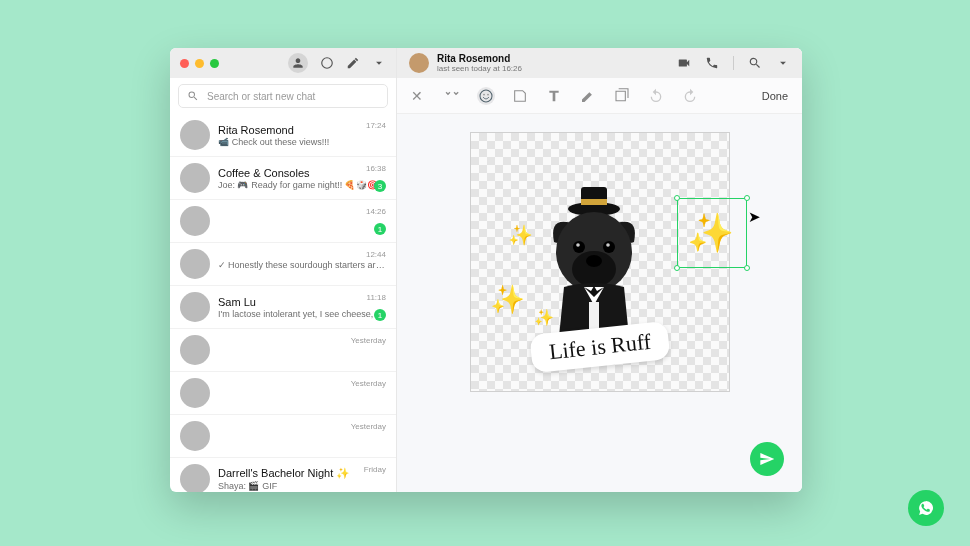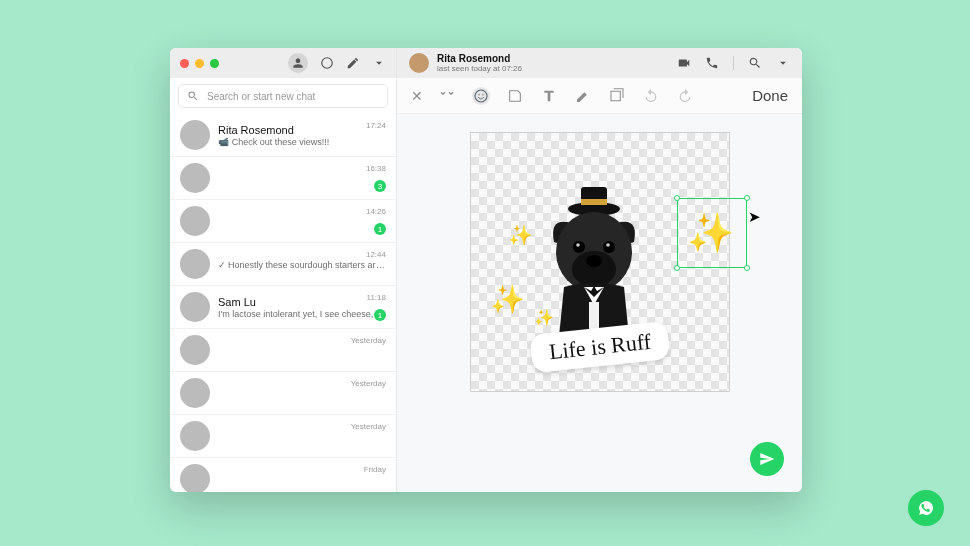--- a/index.html
+++ b/index.html
@@ -105,21 +105,21 @@
     padding:0 14px;
     gap:14px;
     color:#54656f;
     border-bottom:1px solid #eee;
     background:#fbfbfc;
   }
   .editor-toolbar .close { color:#8e8e8e; font-size:14px; }
   .editor-toolbar .tools { margin:0 auto; display:flex; gap:16px; align-items:center; }
   .tool-btn { width:18px; height:18px; display:flex; align-items:center; justify-content:center; border-radius:50%; }
   .tool-btn.sel { background:#e6e6e8; }
-  .done { font-size:15px; color:#444;padding-left:42px; }
+  .done { font-size:11px; color:#444;padding-left:42px; }
 
   .canvas-wrap {
     flex:1;
     display:flex;
     align-items:flex-start;
     justify-content:center;
     padding:18px 20px 0 20px;
     position:relative;
   }
   .sticker-canvas {
@@ -231,20 +231,24 @@
         <div class="chat-row">
           <span class="av c1"></span>
           <div class="meta">
             <div class="name">Rita Rosemond</div>
             <div class="msg">📹 Check out these views!!!</div>
           </div>
           <span class="time">17:24</span>
         </div>
         <div class="chat-row">
           <span class="av c2"></span>
+          <div class="meta">
+            <div class="name">Coffee &amp; Consoles</div>
+            <div class="msg">Joe: 🎮 Ready for game night!! 🍕🎲🎯</div>
+          </div>
           <span class="time">16:38</span>
           <span class="badge">3</span>
         </div>
         <div class="chat-row">
           <span class="av c3"></span>
           <span class="time">14:26</span>
           <span class="badge">1</span>
         </div>
         <div class="chat-row">
           <span class="av c4"></span>
@@ -269,31 +273,35 @@
         <div class="chat-row">
           <span class="av c7"></span>
           <span class="time">Yesterday</span>
         </div>
         <div class="chat-row">
           <span class="av c8"></span>
           <span class="time">Yesterday</span>
         </div>
         <div class="chat-row">
           <span class="av c9"></span>
+          <div class="meta">
+            <div class="name">Darrell's Bachelor Night ✨</div>
+            <div class="msg">Shaya: 🎬 GIF</div>
+          </div>
           <span class="time">Friday</span>
         </div>
       </div>
   </div>
 
   <div class="main">
     <div class="chat-header">
       <span class="av2"></span>
       <div>
         <div class="who">Rita Rosemond</div>
-        <div class="sub">last seen today at 07:26</div>
+        <div class="sub">last seen today at 16:26</div>
       </div>
       <div class="hdr-actions">
         <svg class="ic" viewBox="0 0 24 24">
             <path d="M17 10.5V7a1 1 0 00-1-1H4a1 1 0 00-1 1v10a1 1 0 001 1h12a1 1 0 001-1v-3.5l4 4v-11l-4 4z"></path>
           </svg>
         <svg class="ic" viewBox="0 0 24 24">
             <path d="M6.6 10.8a15 15 0 006.6 6.6l2.2-2.2a1 1 0 011-.25 11 11 0 003.5.56 1 1 0 011 1V20a1 1 0 01-1 1A17 17 0 013 4a1 1 0 011-1h3.5a1 1 0 011 1 11 11 0 00.56 3.5 1 1 0 01-.25 1L6.6 10.8z"></path>
           </svg>
         <span class="sep"></span>
         <svg class="ic" viewBox="0 0 24 24">

